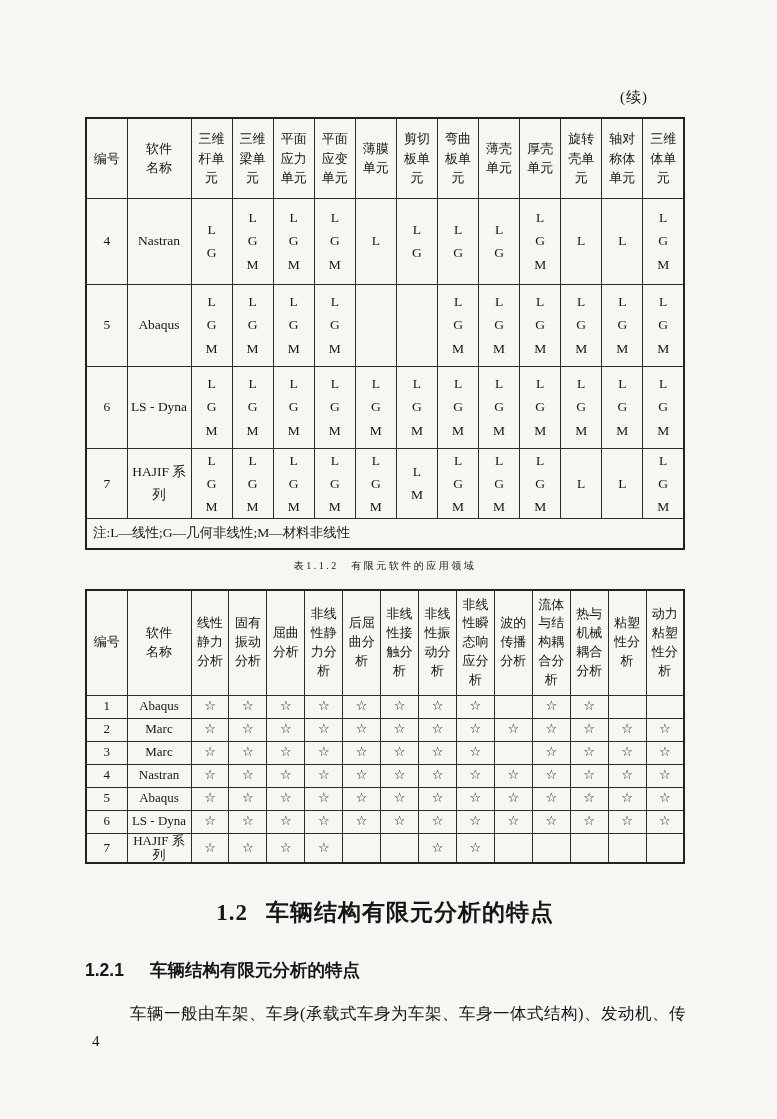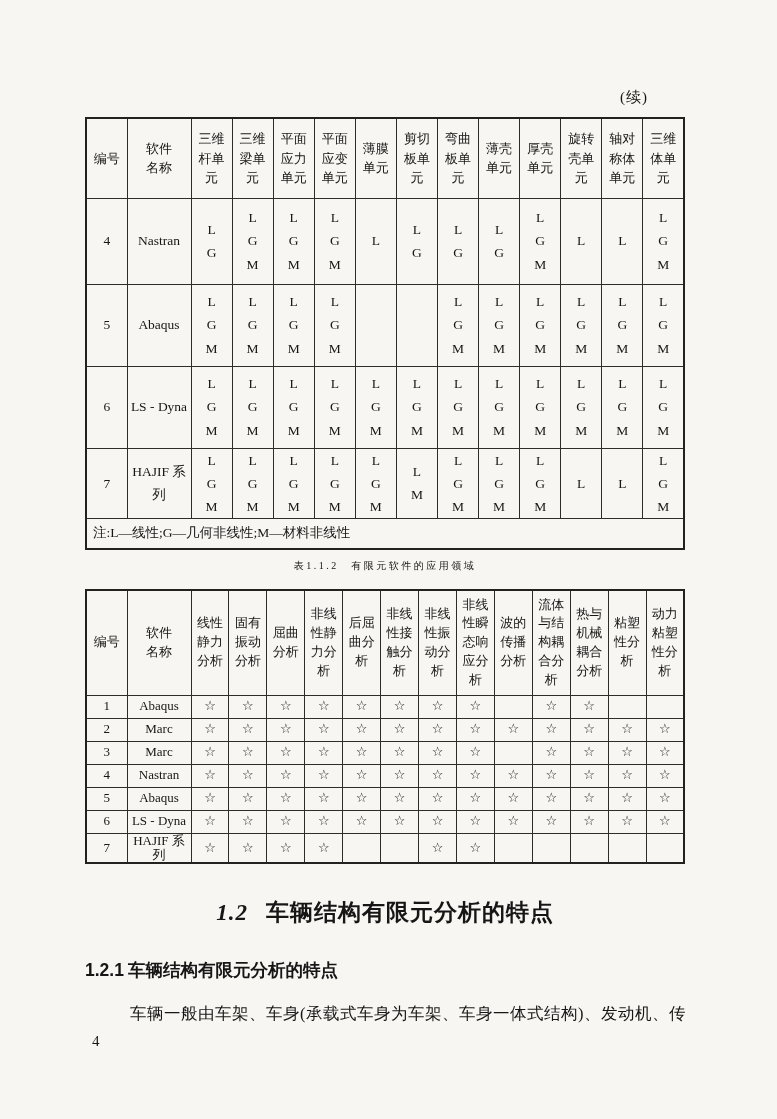--- a/index.html
+++ b/index.html
@@ -47,27 +47,27 @@
   #t2 th{font-weight:normal;font-size:13px;line-height:1.45;white-space:pre-line;}
   #t2 tbody td{font-size:13px;line-height:1.1;}
   #t2 thead tr{height:105px;}
   #t2 tbody tr{height:23px;}
   .heading{
     position:absolute;left:85px;top:897px;width:600px;
     text-align:center;font-size:23px;font-weight:bold;
     font-family:"Liberation Serif","DejaVu Serif",serif;
     letter-spacing:1px;
   }
-  .heading .hnum{margin-right:18px;font-style:italic;}
+  .heading .hnum{margin-right:18px;}
   .subheading{
     position:absolute;left:85px;top:958px;width:610px;
     font-size:17.5px;font-weight:bold;
     font-family:"Liberation Sans","DejaVu Sans",sans-serif;
   }
-  .subheading .hnum{margin-right:4px;}
+  .subheading .hnum{margin-right:26px;}
   .bodytext{
     position:absolute;left:97px;top:1001px;width:612px;
     font-size:16.5px;line-height:26px;text-indent:2em;
     letter-spacing:0.5px;
   }
   .pagenum{
     position:absolute;left:92px;top:1033px;
     font-size:15px;
   }
 </style>

